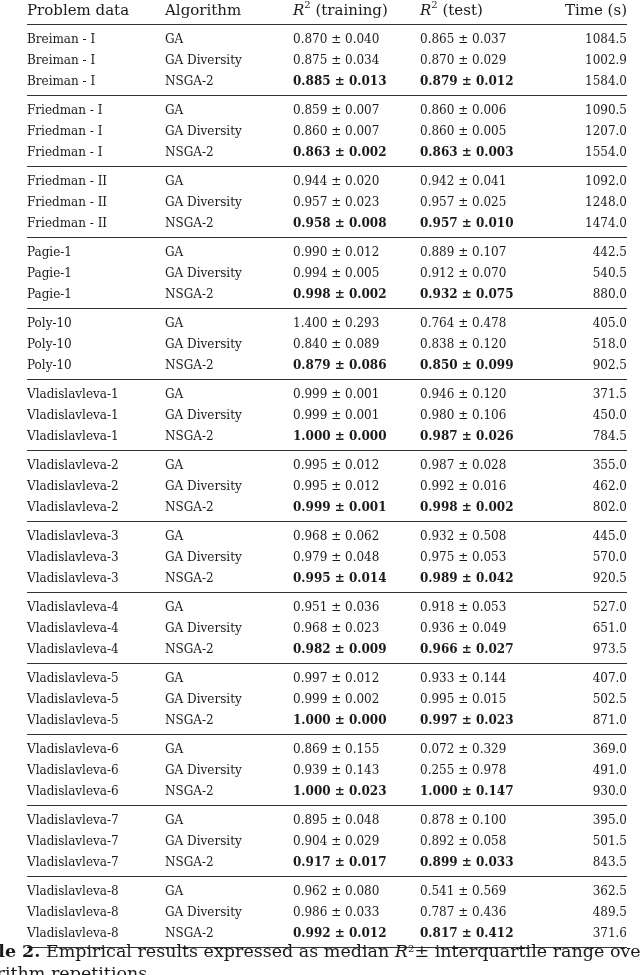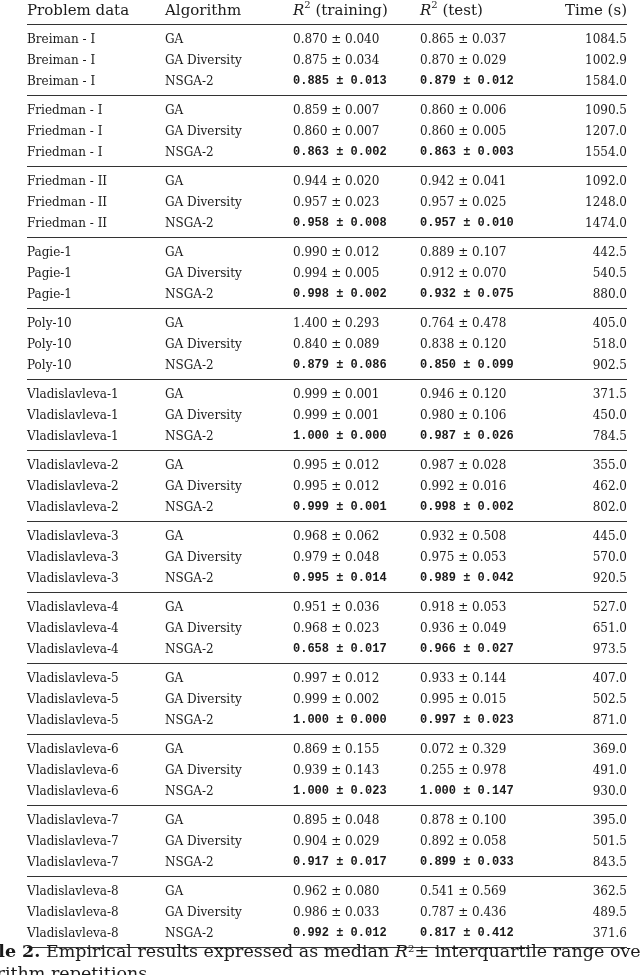--- a/index.html
+++ b/index.html
@@ -10,21 +10,21 @@
   .rule { height:0; border-top:1.4px solid #333; }
   .rule.top { border-top-width:1.6px; }
   .group { position:relative; }
   .row { position:relative; height:21px; font-size:12px; line-height:21px; white-space:nowrap; }
   .c1 { position:absolute; left:0; }
   .c2 { position:absolute; left:138px; }
   .c3 { position:absolute; left:266px; }
   .c4 { position:absolute; left:393px; }
   .c5 { position:absolute; right:0; text-align:right; }
   .hdr span { top:1px; }
-  .bold { font-weight:bold;font-family:Liberation Mono, monospace; }
+  .bold { font-weight:bold; }
   .gpad-top { height:4px; }
   .gpad-bot { height:3px; }
   i.R { font-style:italic; }
   sup { font-size:10px; position:relative; top:-2px; vertical-align:top; }
   .caption { position:absolute; left:-14px; top:940px; width:700px; font-size:17.5px; line-height:22px; white-space:nowrap; }
   .caption .lbl { font-weight:bold; }
 </style>
 </head>
 <body>
 
@@ -258,21 +258,21 @@
         <div class="row">
           <span class="c1">Vladislavleva-4</span>
           <span class="c2">GA Diversity</span>
           <span class="c3">0.968 ± 0.023</span>
           <span class="c4">0.936 ± 0.049</span>
           <span class="c5">651.0</span>
         </div>
         <div class="row">
           <span class="c1">Vladislavleva-4</span>
           <span class="c2">NSGA-2</span>
-          <span class="c3 bold">0.658 ± 0.017</span>
+          <span class="c3 bold">0.982 ± 0.009</span>
           <span class="c4 bold">0.966 ± 0.027</span>
           <span class="c5">973.5</span>
         </div>
         <div class="gpad-bot"></div>
       </div>
       <div class="rule"></div>
       <div class="group">
         <div class="gpad-top"></div>
         <div class="row">
           <span class="c1">Vladislavleva-5</span>

